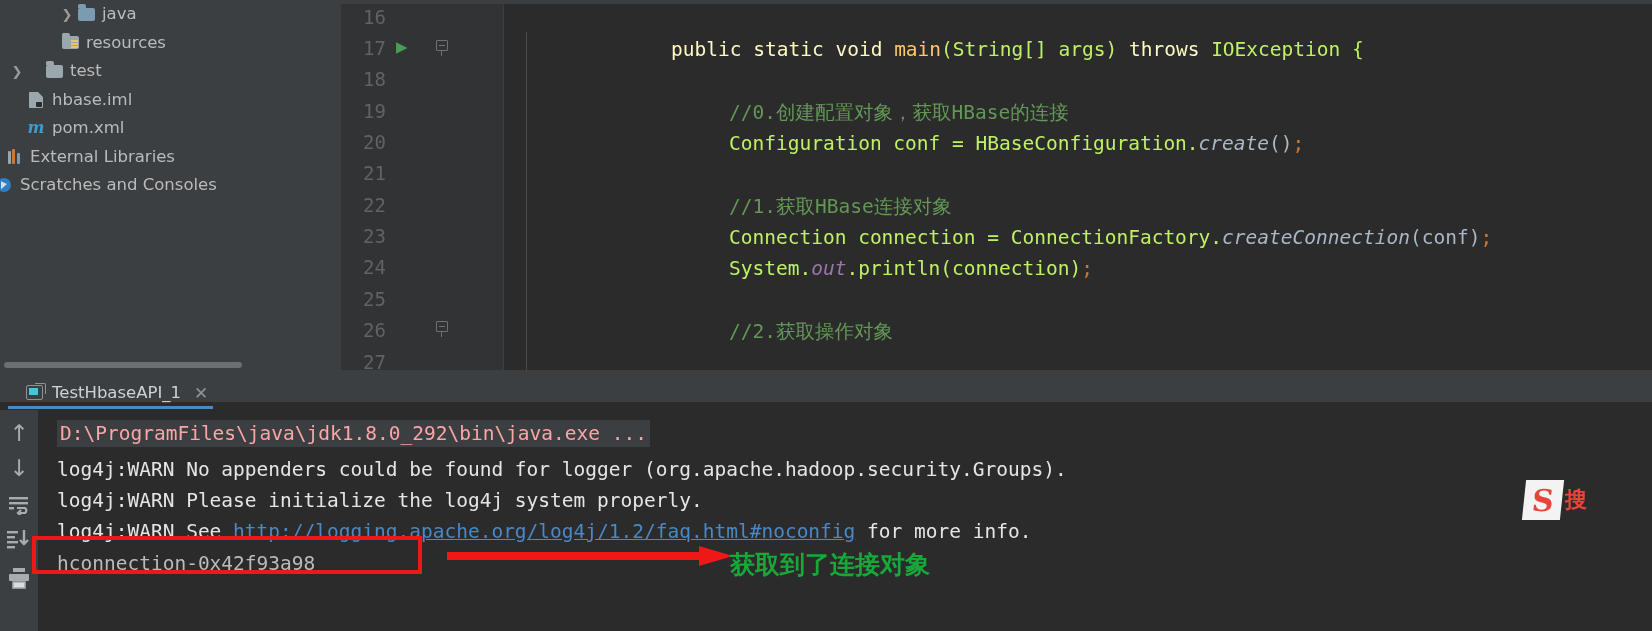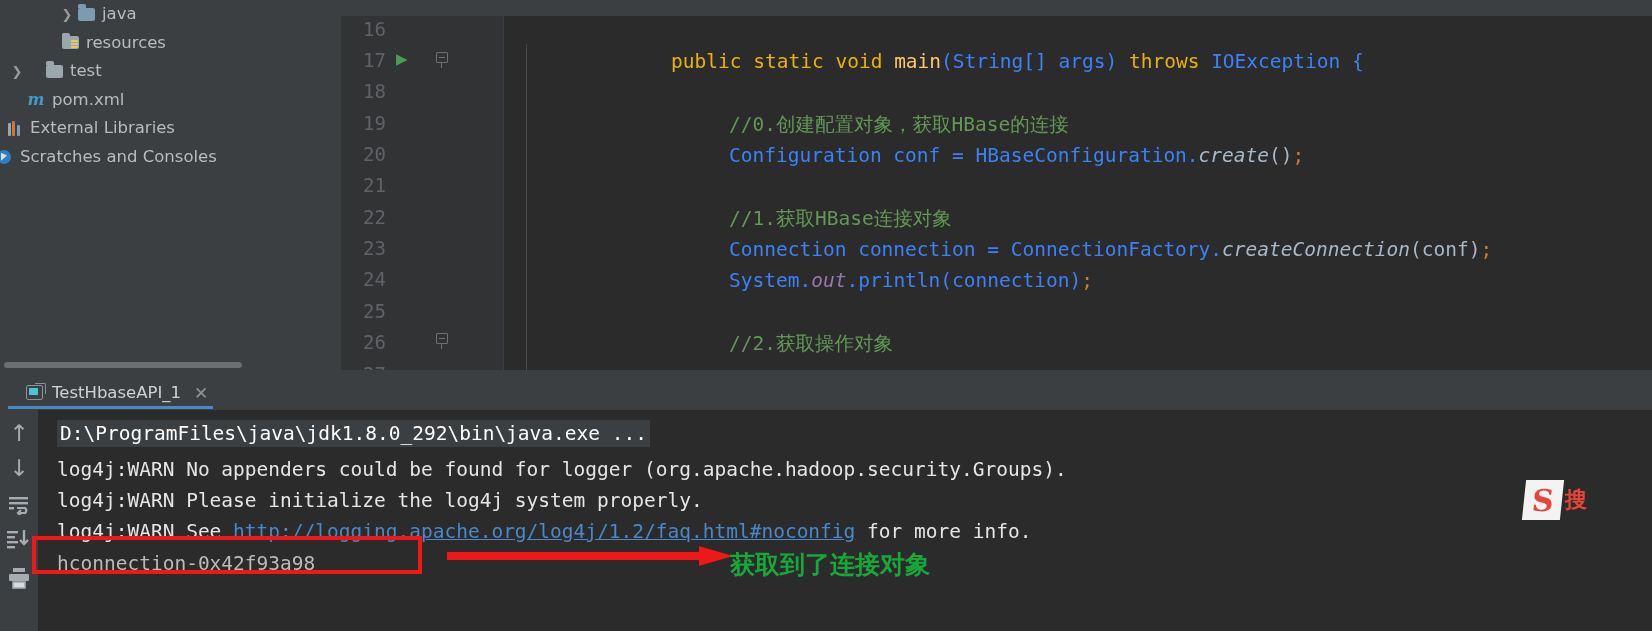--- a/index.html
+++ b/index.html
@@ -77,21 +77,21 @@
     position: absolute; left: 0; top: 360px; width: 341px; height: 10px;
     background: #3c3f41;
   }
   #tree-hscroll-thumb {
     position: absolute; left: 4px; top: 2px; width: 238px; height: 6px;
     background: #6b6f72; border-radius: 3px;
   }
 
   
   #editor {
-    position: absolute; left: 341px; top: 16px; width: 1311px; height: 370px;
+    position: absolute; left: 341px; top: 4px; width: 1311px; height: 370px;
     background: #2b2b2b;
   }
   #gutter {
     position: absolute; left: 0; top: 0; width: 163px; height: 370px;
     background: #313335;
   }
   .ln {
     position: absolute; right: 118px; width: 44px; text-align: right;
     color: #606366; font-size: 19px;
     font-family: "DejaVu Sans Mono", monospace;
@@ -119,36 +119,36 @@
     position: absolute; left: 185px; top: 28px; width: 1px; height: 342px;
     background: #4a4a4a;
   }
 
   #code {
     position: absolute; left: 163px; top: 0; width: 1148px; height: 370px;
     font-family: "DejaVu Sans Mono", monospace;
     font-size: 19.5px;
   }
   .cl { position: absolute; left: 0; white-space: pre; line-height: 31.5px; }
-  .kw { color: #eab308; }
-  .id { color: #3b82f6; }
+  .kw { color: #fef9c3; }
+  .id { color: #bef264; }
   .fn { color: #ffc66d; }
   .mth { color: #a9b7c6; font-style: italic; }
   .cmt { color: #629755; }
   .fld { color: #9876aa; font-style: italic; }
   .pun { color: #a9b7c6; }
   .semi { color: #cc7832; }
 
   
   #run-panel {
     position: absolute; left: 0; top: 370px; width: 1652px; height: 261px;
     background: #2b2b2b;
   }
   #run-tabbar {
-    position: absolute; left: 0; top: 0; width: 1652px; height: 40px;
+    position: absolute; left: 0; top: 0; width: 1652px; height: 32px;
     background: #3c3f41;
   }
   #run-tab {
     position: absolute; left: 22px; top: 5px; height: 35px;
     display: flex; align-items: center; gap: 9px;
     padding: 0 4px;
   }
   #run-tab-underline {
     position: absolute; left: 8px; top: 36px; width: 205px; height: 3px;
     background: #4a88c7;
@@ -175,21 +175,21 @@
     color: #a7acb0;
   }
 
   #console {
     position: absolute; left: 38px; top: 40px; width: 1614px; height: 221px;
     background: #2b2b2b;
     font-family: "DejaVu Sans Mono", monospace;
     font-size: 19.5px;
   }
   .coutl { position: absolute; left: 19px; white-space: pre; line-height: 1; }
-  .c-sys { color: #ffffff; background: #3c3f41; padding: 2px 3px; }
+  .c-sys { color: #fca5a5; background: #3c3f41; padding: 2px 3px; }
   .c-err { color: #e5e5e5; }
   .c-link { color: #4a88c7; text-decoration: underline; }
   .c-out { color: #bbbbbb; }
 
   
   #hl-box {
     position: absolute; left: 32px; top: 536px; width: 390px; height: 38px;
     border: 4px solid #f01717;
   }
   #arrow {
@@ -245,20 +245,27 @@
 
     <div class="tree-row" style="padding-left:8px;">
       <span class="arrow">❯</span>
       <span class="tree-icon" style="margin-left:18px;">
           <span class="folder grey"></span>
         </span>
       <span class="tree-label">test</span>
     </div>
 
 
+    <div class="tree-row" style="padding-left:8px;">
+      <span class="arrow"></span>
+      <span class="tree-icon">
+          <span class="iml-icon"></span>
+        </span>
+      <span class="tree-label">hbase.iml</span>
+    </div>
 
     <div class="tree-row" style="padding-left:8px;">
       <span class="arrow"></span>
       <span class="tree-icon">
           <span class="m-icon">m</span>
         </span>
       <span class="tree-label">pom.xml</span>
     </div>
 
     <div class="tree-row" style="padding-left:8px;">

